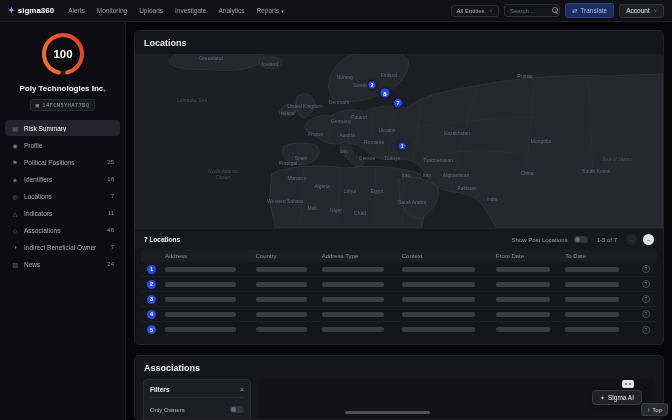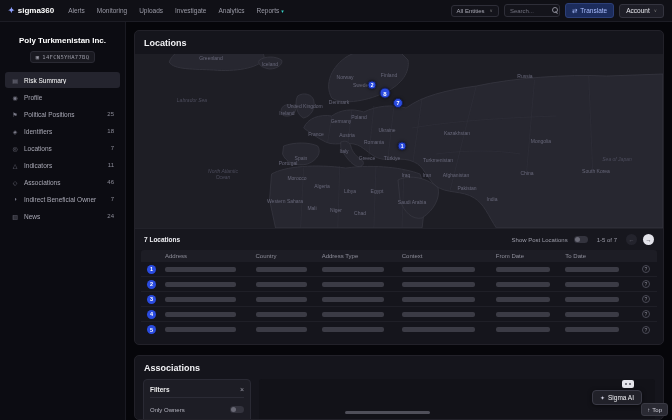--- a/index.html
+++ b/index.html
@@ -140,21 +140,34 @@
     <button class="btn-account">
       <span>Account</span>
       <span class="caret">∨</span>
     </button>
   </div>
 </header>
 
 <div class="shell">
 
   <aside class="sidebar">
-    <div class="company">Poly Turkmenistan Inc.</div>
+    <div class="gauge-wrap">
+      <svg width="48" height="48" viewBox="0 0 48 48">
+        <defs>
+          <linearGradient id="riskgrad" x1="0" y1="0" x2="1" y2="1">
+            <stop offset="0" stop-color="#e0392a"></stop>
+            <stop offset="1" stop-color="#f07b2e"></stop>
+          </linearGradient>
+        </defs>
+        <circle cx="24" cy="24" r="19" fill="none" stroke="#26262e" stroke-width="4"></circle>
+        <circle cx="24" cy="24" r="19" fill="none" stroke="url(#riskgrad)" stroke-width="4" stroke-linecap="round" stroke-dasharray="110 119.4" transform="rotate(103 24 24)"></circle>
+        <text x="24" y="28" text-anchor="middle" font-size="11.5" font-weight="bold" fill="#ffffff">100</text>
+      </svg>
+    </div>
+    <div class="company">Poly Technologies Inc.</div>
     <div class="id-badge">
       <span>▣</span>
       <span>14FCN5YHA77BQ</span>
     </div>
     <nav class="sidebar-menu">
         <div class="menu-item active">
           <span class="mi-icon">▤</span>
           <span class="mi-label">Risk Summary</span>
         </div>
         <div class="menu-item">

